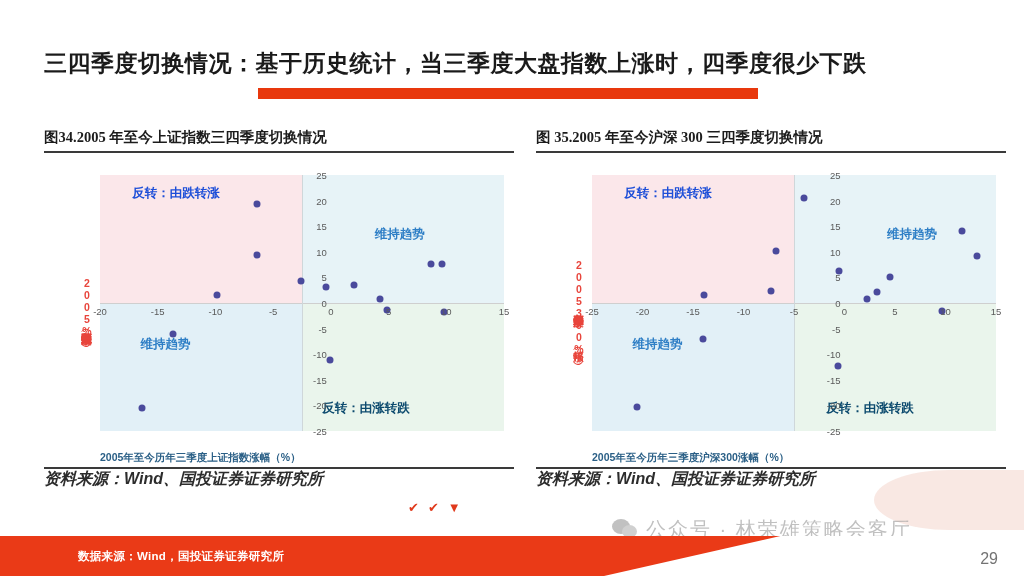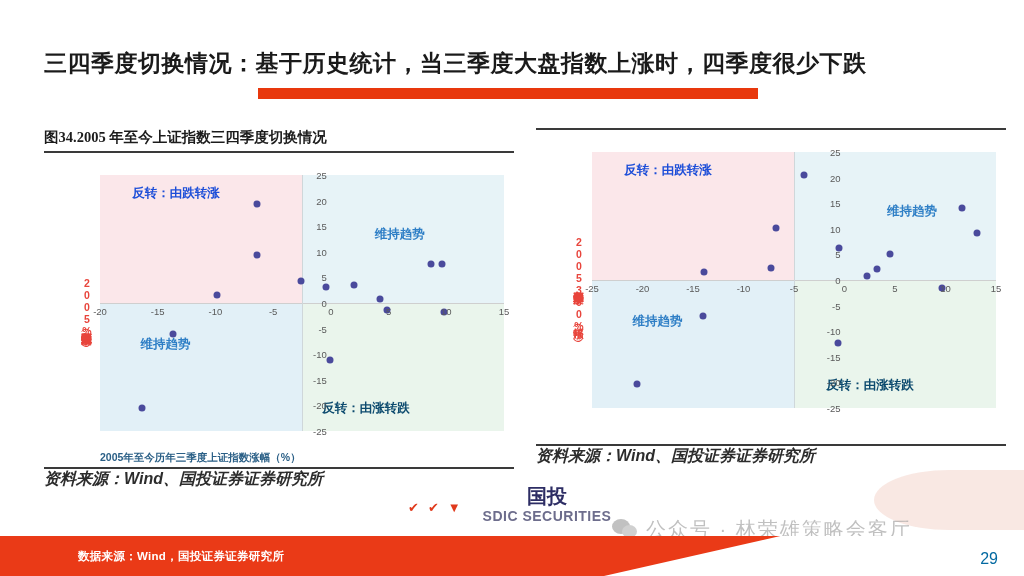--- a/index.html
+++ b/index.html
@@ -124,21 +124,21 @@
     background: #ffffff;
     clip-path: polygon(42% 0, 100% 0, 100% 100%, 100% 100%, 0 100%);
   }
   .footer-text {
     position: absolute; left: 78px; bottom: 12px;
     font-size: 11.5px; font-weight: bold; color: #ffffff;
     font-family: "Liberation Sans", sans-serif; letter-spacing: 0.3px;
   }
   .page-num {
     position: absolute; right: 26px; bottom: 8px;
-    font-size: 16px; color: #0369a1; font-weight: normal;
+    font-size: 16px; color: #737373; font-weight: normal;
   }
 
   
   .watermark {
     position: absolute; left: 612px; top: 516px;
     display: flex; align-items: center; gap: 8px;
     opacity: 0.62; pointer-events: none;
   }
   .wm-icon {
     position: relative; width: 26px; height: 22px;
@@ -225,20 +225,21 @@
         </div>
 
       <div class="xtitle">2005年至今历年三季度上证指数涨幅（%）</div>
     </div>
 
     <div class="src-rule"></div>
     <div class="src-text">资料来源：Wind、国投证券证券研究所</div>
   </div>
 
   <div class="figure fig-right">
+    <div class="fig-title">图 35.2005 年至今沪深 300 三四季度切换情况</div>
     <div class="fig-title-rule"></div>
 
     <div class="chart-area">
 
       <div class="ytitle">2005年至今历年四季度沪深300涨幅（%）</div>
 
       <div class="plot" id="plot-1">
         <div class="quad q-tl"></div>
         <div class="quad q-tr"></div>
         <div class="quad q-bl"></div>
@@ -279,34 +280,31 @@
           <div class="tick tick-y" style="top: 30%; left: calc(62.5% - 26px); width: 22px;">10</div>
           <div class="tick tick-y" style="top: 40%; left: calc(62.5% - 26px); width: 22px;">5</div>
           <div class="tick tick-y" style="top: 50%; left: calc(62.5% - 26px); width: 22px;">0</div>
           <div class="tick tick-y" style="top: 60%; left: calc(62.5% - 26px); width: 22px;">-5</div>
           <div class="tick tick-y" style="top: 70%; left: calc(62.5% - 26px); width: 22px;">-10</div>
           <div class="tick tick-y" style="top: 80%; left: calc(62.5% - 26px); width: 22px;">-15</div>
           <div class="tick tick-y" style="top: 90%; left: calc(62.5% - 26px); width: 22px;">-20</div>
           <div class="tick tick-y" style="top: 100%; left: calc(62.5% - 26px); width: 22px;">-25</div>
         </div>
 
+      <div class="xtitle">2005年至今历年三季度沪深300涨幅（%）</div>
     </div>
 
     <div class="src-rule"></div>
     <div class="src-text">资料来源：Wind、国投证券证券研究所</div>
   </div>
 
   <div class="sdic-ticks">
     <span>✔</span>
     <span>✔</span>
     <span>▼</span>
-  </div>
-  <div class="sdic">
-    <div class="sdic-mark">国投</div>
-    <div class="sdic-name">SDIC SECURITIES</div>
   </div>
 
   <div class="blob1"></div>
 
   <div class="watermark">
     <span class="wm-icon">
       <span class="b1"></span>
         <span class="b2"></span>
     </span>
     <span class="wm-text">公众号 · 林荣雄策略会客厅</span>

